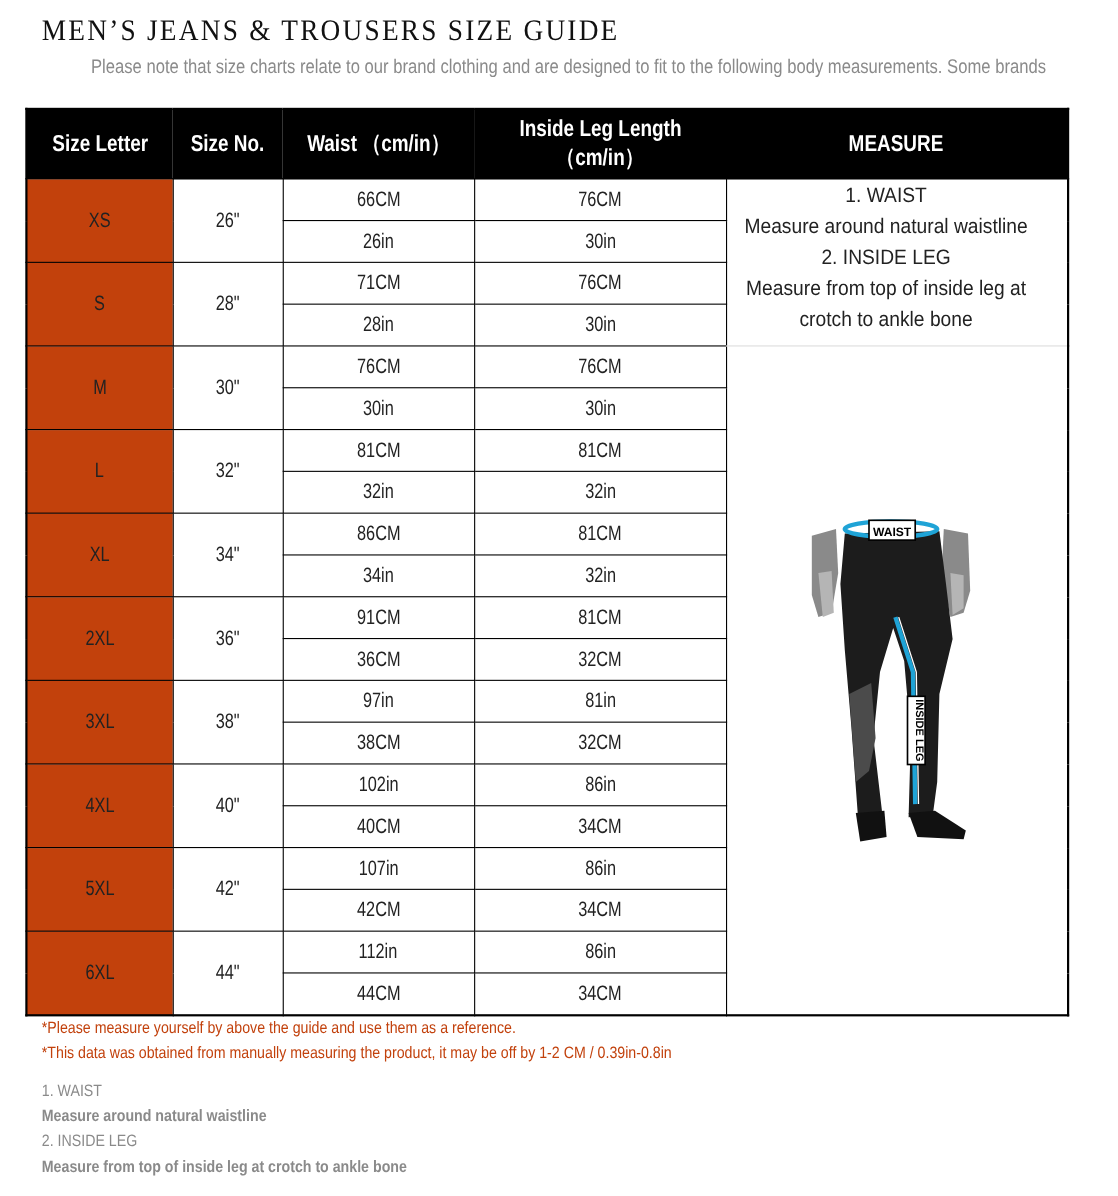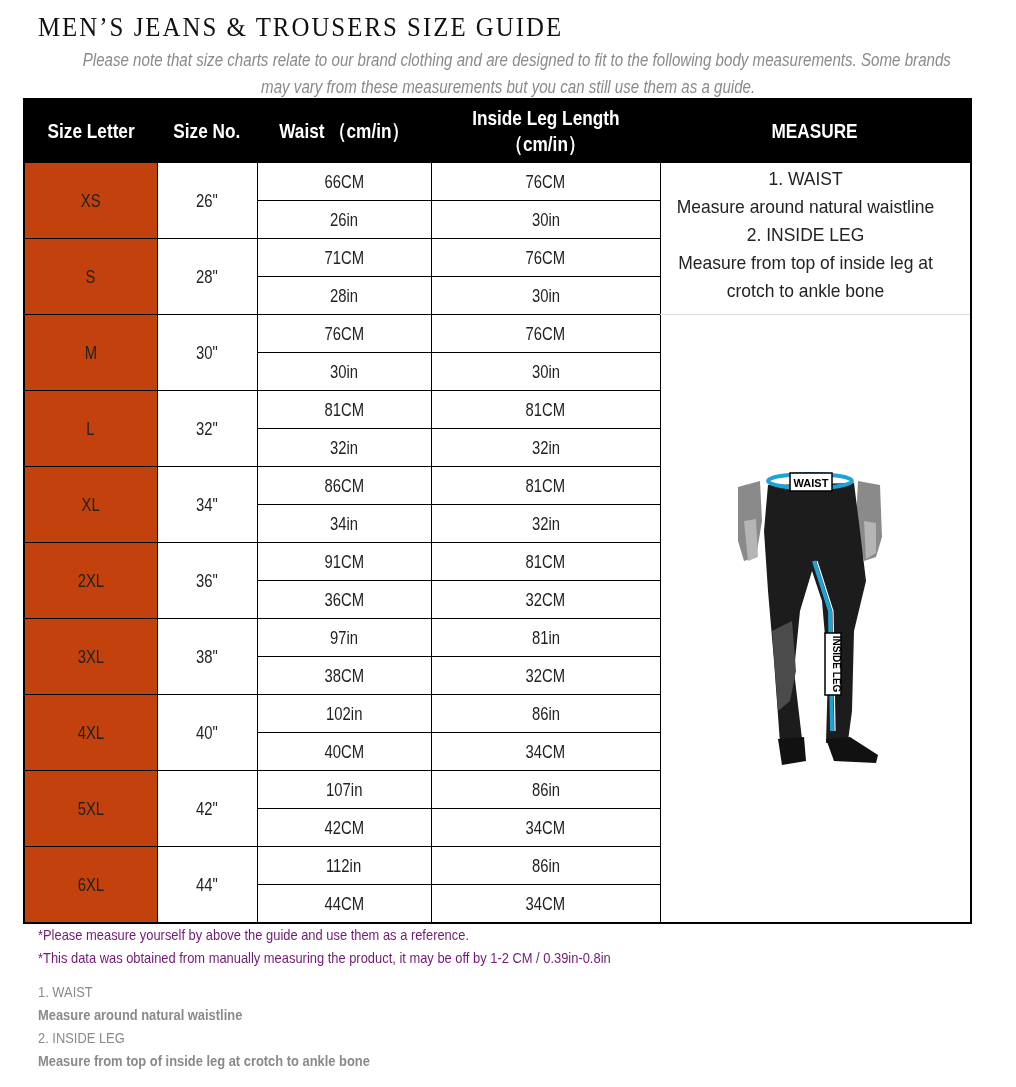--- a/index.html
+++ b/index.html
@@ -2,21 +2,21 @@
 <html><head>
 <meta charset="utf-8">
 <style>
   html, body { margin: 0; padding: 0; background: #ffffff; }
   body { width: 1016px; height: 1087px; position: relative; overflow: hidden; font-family: "Liberation Sans Narrow", "Liberation Sans", sans-serif; }
   .title {
     position: absolute; left: 38px; top: 12px;
     font-family: "Liberation Serif", serif; font-size: 27px; letter-spacing: 2.2px;
     color: #111; white-space: nowrap; transform: scaleX(0.92); transform-origin: left;
   }
-  .intro-wrap { position:absolute; left:0; top:47px; width:1016px;font-style:italic; }
+  .intro-wrap { position:absolute; left:0; top:47px; width:1016px; }
   .intro-line { display:block; text-align:center; color:#8a8a8a; font-size:18px; line-height:27px; white-space:nowrap; }
   .intro-line span { display:inline-block; transform: scaleX(0.84); }
 
   table.size {
     position: absolute; left: 23px; top: 98px;
     border-collapse: collapse; table-layout: fixed;
     border: 2px solid #000;
   }
   table.size th {
     background: #000; color: #fff; font-weight: bold; height: 62px; padding: 0;
@@ -29,34 +29,33 @@
   }
   table.size td span.cond { display: inline-block; transform: scaleX(0.78); }
   td.letter { background: #c2410c; }
   td.measure-text {
     vertical-align: top; text-align: left; padding: 2px 0 0 4px !important;
     font-size: 19px; line-height: 28px; color: #222; border-bottom: 1px solid #ddd !important;
   }
   td.measure-text div { white-space: nowrap; transform: scaleX(0.92); transform-origin: left; }
   td.measure-img { vertical-align: middle; text-align: center; border-top: 1px solid #ddd !important; margin-left: 45px; }
 
-  .notes { position: absolute; left: 38px; top: 923px; color: #701a75; font-size: 15px; line-height: 23px; }
+  .notes { position: absolute; left: 38px; top: 923px; color: #c2410c; font-size: 15px; line-height: 23px; }
   .notes div { white-space: nowrap; transform: scaleX(0.86); transform-origin: left; }
   .legend { position: absolute; left: 38px; top: 980px; color: #8a8a8a; font-size: 15px; line-height: 23px; font-weight: bold; }
   .legend div { white-space: nowrap; transform: scaleX(0.86); transform-origin: left; }
   .legend .h { font-weight: normal; }
 </style>
 </head>
 <body>
 
 <div class="title">MEN’S JEANS &amp; TROUSERS SIZE GUIDE</div>
 
 <div class="intro-wrap">
   <div class="intro-line"><span>Please note that size charts relate to our brand clothing and are designed to fit to the following body measurements. Some brands</span></div>
-  <div class="intro-line"><span>may vary from these measurements but you can still use them as a guide.</span></div>
 </div>
 
 <table class="size">
   <colgroup>
     <col style="width:133px">
       <col style="width:100px">
       <col style="width:174px">
       <col style="width:229px">
       <col style="width:311px">
   </colgroup>

